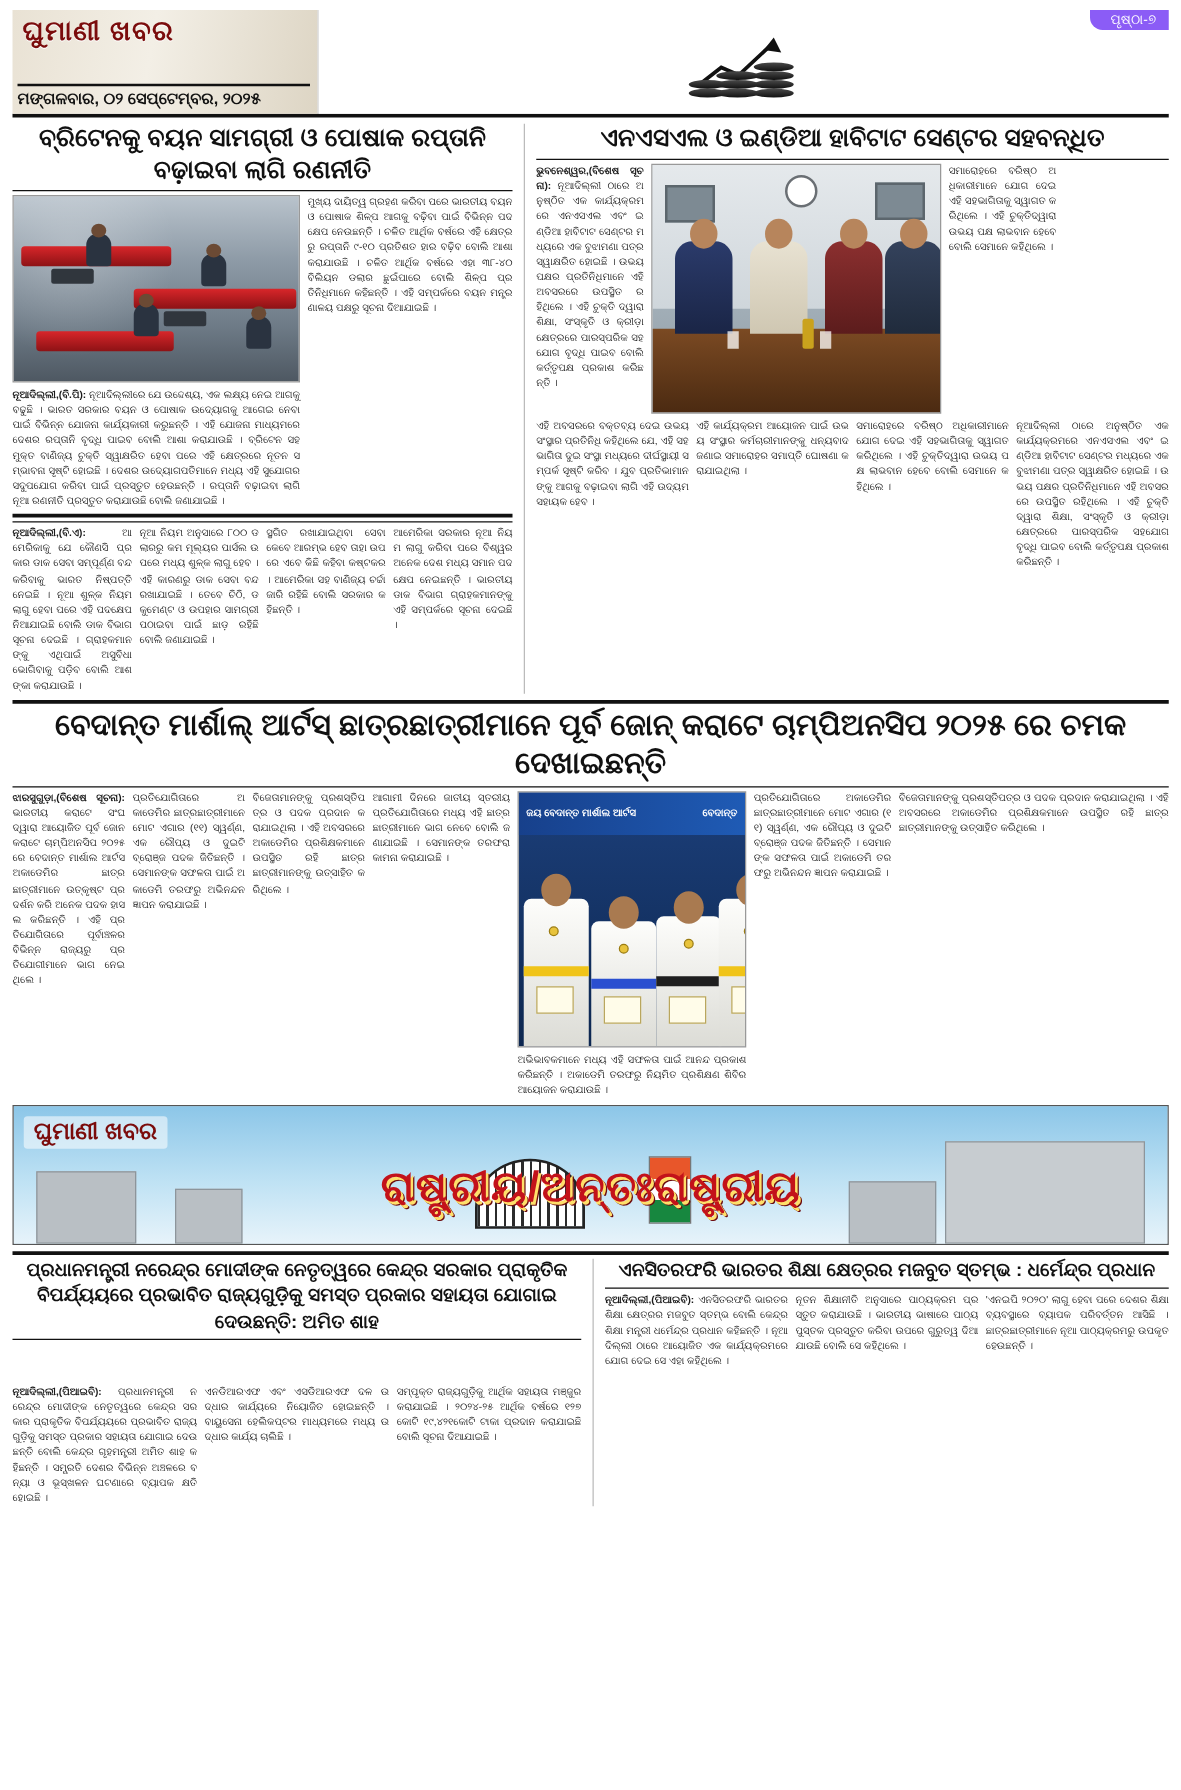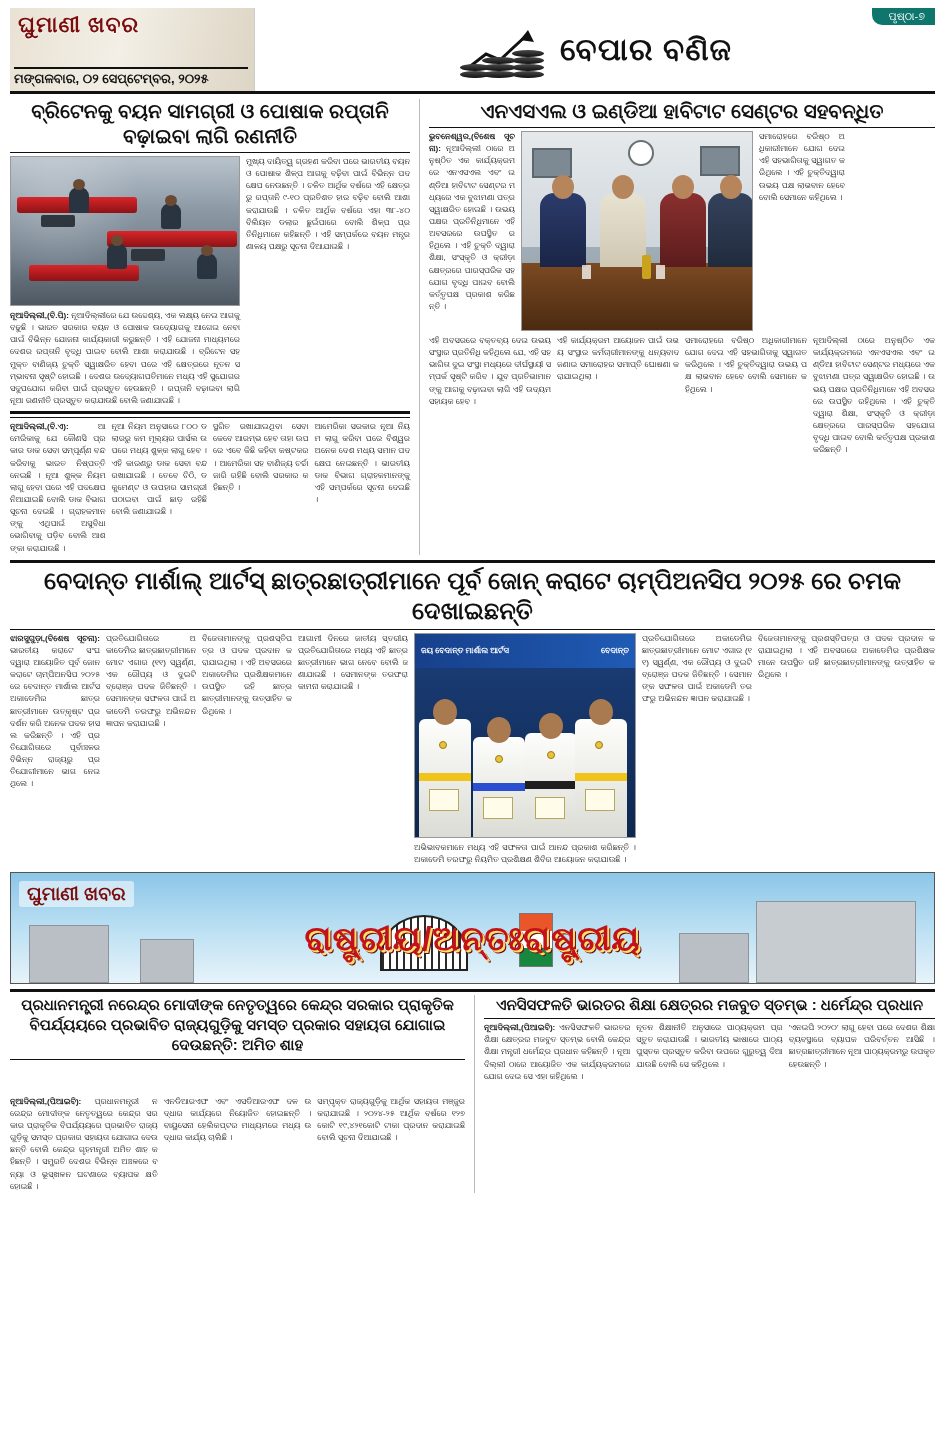--- a/index.html
+++ b/index.html
@@ -60,21 +60,21 @@
   .arrow-up {
     position:absolute; left:8px; bottom:10px;
     width:70px; height:42px;
   }
   .mast-title {
     font-size:31px; font-weight:bold; color:#111;
     letter-spacing:1px;
   }
   .mast-page {
     position:absolute; right:0; top:0;
-    background:#0f766e; color:#fff;
+    background:#8b5cf6; color:#fff;
     font-size:11px; padding:2px 10px 2px 16px;
     border-bottom-left-radius:10px;
   }
 
   
   .rule-thick { border-top:3px solid #111; margin:4px 0 3px; }
   .rule-thin { border-top:1px solid #111; margin:3px 0; }
 
   .headline {
     font-size:20px; font-weight:bold; line-height:1.25;
@@ -251,21 +251,20 @@
         <div class="coin" style="left:2px;bottom:2px;width:30px"></div>
         <div class="coin" style="left:2px;bottom:9px;width:30px"></div>
         <div class="coin" style="left:24px;bottom:2px;width:34px"></div>
         <div class="coin" style="left:24px;bottom:9px;width:34px"></div>
         <div class="coin" style="left:24px;bottom:16px;width:34px"></div>
         <div class="coin" style="left:54px;bottom:2px;width:32px"></div>
         <div class="coin" style="left:54px;bottom:9px;width:32px"></div>
         <div class="coin" style="left:54px;bottom:16px;width:32px"></div>
         <div class="coin" style="left:54px;bottom:23px;width:32px"></div>
       </div>
-      <div class="mast-title">ବେପାର ବଣିଜ</div>
     </div>
     <div class="mast-page">ପୃଷ୍ଠା-୭</div>
   </div>
 
   <div class="cols" style="margin-top:5px; gap:9px;">
 
     <div style="width:400px">
       <div class="headline">ବ୍ରିଟେନକୁ ବୟନ ସାମଗ୍ରୀ ଓ ପୋଷାକ ରପ୍ତାନି ବଢ଼ାଇବା ଲାଗି ରଣନୀତି</div>
       <div class="rule-thin"></div>
       <div class="cols" style="gap:6px;">
@@ -383,21 +382,21 @@
     <div style="width:90px">
         <div class="txt">ପ୍ରତିଯୋଗିତାରେ ଅକାଡେମିର ଛାତ୍ରଛାତ୍ରୀମାନେ ମୋଟ ଏଗାର (୧୧) ସ୍ୱର୍ଣ୍ଣ, ଏକ ରୌପ୍ୟ ଓ ଦୁଇଟି ବ୍ରୋଞ୍ଜ ପଦକ ଜିତିଛନ୍ତି । ସେମାନଙ୍କ ସଫଳତା ପାଇଁ ଅକାଡେମି ତରଫରୁ ଅଭିନନ୍ଦନ ଜ୍ଞାପନ କରାଯାଇଛି ।</div>
       </div>
     <div style="width:90px">
         <div class="txt">ବିଜେତାମାନଙ୍କୁ ପ୍ରଶସ୍ତିପତ୍ର ଓ ପଦକ ପ୍ରଦାନ କରାଯାଇଥିଲା । ଏହି ଅବସରରେ ଅକାଡେମିର ପ୍ରଶିକ୍ଷକମାନେ ଉପସ୍ଥିତ ରହି ଛାତ୍ରଛାତ୍ରୀମାନଙ୍କୁ ଉତ୍ସାହିତ କରିଥିଲେ ।</div>
       </div>
     <div style="width:110px">
         <div class="txt">ଆଗାମୀ ଦିନରେ ଜାତୀୟ ସ୍ତରୀୟ ପ୍ରତିଯୋଗିତାରେ ମଧ୍ୟ ଏହି ଛାତ୍ରଛାତ୍ରୀମାନେ ଭାଗ ନେବେ ବୋଲି ଜଣାଯାଇଛି । ସେମାନଙ୍କ ତରଫରା କାମନା କରାଯାଇଛି ।</div>
       </div>
 
-    <div style="width:222px">
+    <div style="width:183px">
       <div class="photo ph-karate">
         <div class="banner">
           <span>ଜୟ ବେଦାନ୍ତ ମାର୍ଶାଲ ଆର୍ଟସ</span>
           <span>ବେଦାନ୍ତ</span>
         </div>
         <div class="gi" style="left:4px;">
           <div class="belt" style="background:#f0c419;"></div>
           <div class="cert" style="left:10px; top:70px;"></div>
           <div class="medal" style="left:20px; top:22px;"></div>
         </div>
@@ -458,27 +457,27 @@
           </div>
         <div class="col">
             <div class="txt">ସମ୍ପୃକ୍ତ ରାଜ୍ୟଗୁଡ଼ିକୁ ଆର୍ଥିକ ସହାୟତା ମଞ୍ଜୁର କରାଯାଇଛି । ୨୦୨୪-୨୫ ଆର୍ଥିକ ବର୍ଷରେ ୧୨୭ କୋଟି ୧୯,୪୨୧କୋଟି ଟାକା ପ୍ରଦାନ କରାଯାଇଛି ବୋଲି ସୂଚନା ଦିଆଯାଇଛି ।</div>
           </div>
       </div>
     </div>
 
     <div class="divider-v"></div>
 
     <div style="flex:1">
-      <div class="hl2">ଏନସିସଫଳତି ଭାରତର ଶିକ୍ଷା କ୍ଷେତ୍ରର ମଜବୁତ ସ୍ତମ୍ଭ : ଧର୍ମେନ୍ଦ୍ର ପ୍ରଧାନ</div>
+      <div class="hl2">ଏନସିତରଫରି ଭାରତର ଶିକ୍ଷା କ୍ଷେତ୍ରର ମଜବୁତ ସ୍ତମ୍ଭ : ଧର୍ମେନ୍ଦ୍ର ପ୍ରଧାନ</div>
       <div class="rule-thin"></div>
       <div class="cols" style="gap:6px;">
         <div class="col">
             <div class="txt">
           <span class="lead">ନୂଆଦିଲ୍ଲୀ,(ପିଆଇବି):</span>
-          <span>ଏନସିସଫଳତି ଭାରତର ଶିକ୍ଷା କ୍ଷେତ୍ରର ମଜବୁତ ସ୍ତମ୍ଭ ବୋଲି କେନ୍ଦ୍ର ଶିକ୍ଷା ମନ୍ତ୍ରୀ ଧର୍ମେନ୍ଦ୍ର ପ୍ରଧାନ କହିଛନ୍ତି । ନୂଆଦିଲ୍ଲୀ ଠାରେ ଆୟୋଜିତ ଏକ କାର୍ଯ୍ୟକ୍ରମରେ ଯୋଗ ଦେଇ ସେ ଏହା କହିଥିଲେ ।</span>
+          <span>ଏନସିତରଫରି ଭାରତର ଶିକ୍ଷା କ୍ଷେତ୍ରର ମଜବୁତ ସ୍ତମ୍ଭ ବୋଲି କେନ୍ଦ୍ର ଶିକ୍ଷା ମନ୍ତ୍ରୀ ଧର୍ମେନ୍ଦ୍ର ପ୍ରଧାନ କହିଛନ୍ତି । ନୂଆଦିଲ୍ଲୀ ଠାରେ ଆୟୋଜିତ ଏକ କାର୍ଯ୍ୟକ୍ରମରେ ଯୋଗ ଦେଇ ସେ ଏହା କହିଥିଲେ ।</span>
         </div>
           </div>
         <div class="col">
             <div class="txt">ନୂତନ ଶିକ୍ଷାନୀତି ଅନୁସାରେ ପାଠ୍ୟକ୍ରମ ପ୍ରସ୍ତୁତ କରାଯାଉଛି । ଭାରତୀୟ ଭାଷାରେ ପାଠ୍ୟପୁସ୍ତକ ପ୍ରସ୍ତୁତ କରିବା ଉପରେ ଗୁରୁତ୍ୱ ଦିଆଯାଉଛି ବୋଲି ସେ କହିଥିଲେ ।</div>
           </div>
         <div class="col">
             <div class="txt">'ଏନଇପି ୨୦୨୦' ଲାଗୁ ହେବା ପରେ ଦେଶର ଶିକ୍ଷା ବ୍ୟବସ୍ଥାରେ ବ୍ୟାପକ ପରିବର୍ତ୍ତନ ଆସିଛି । ଛାତ୍ରଛାତ୍ରୀମାନେ ନୂଆ ପାଠ୍ୟକ୍ରମରୁ ଉପକୃତ ହେଉଛନ୍ତି ।</div>
           </div>
       </div>
     </div>

